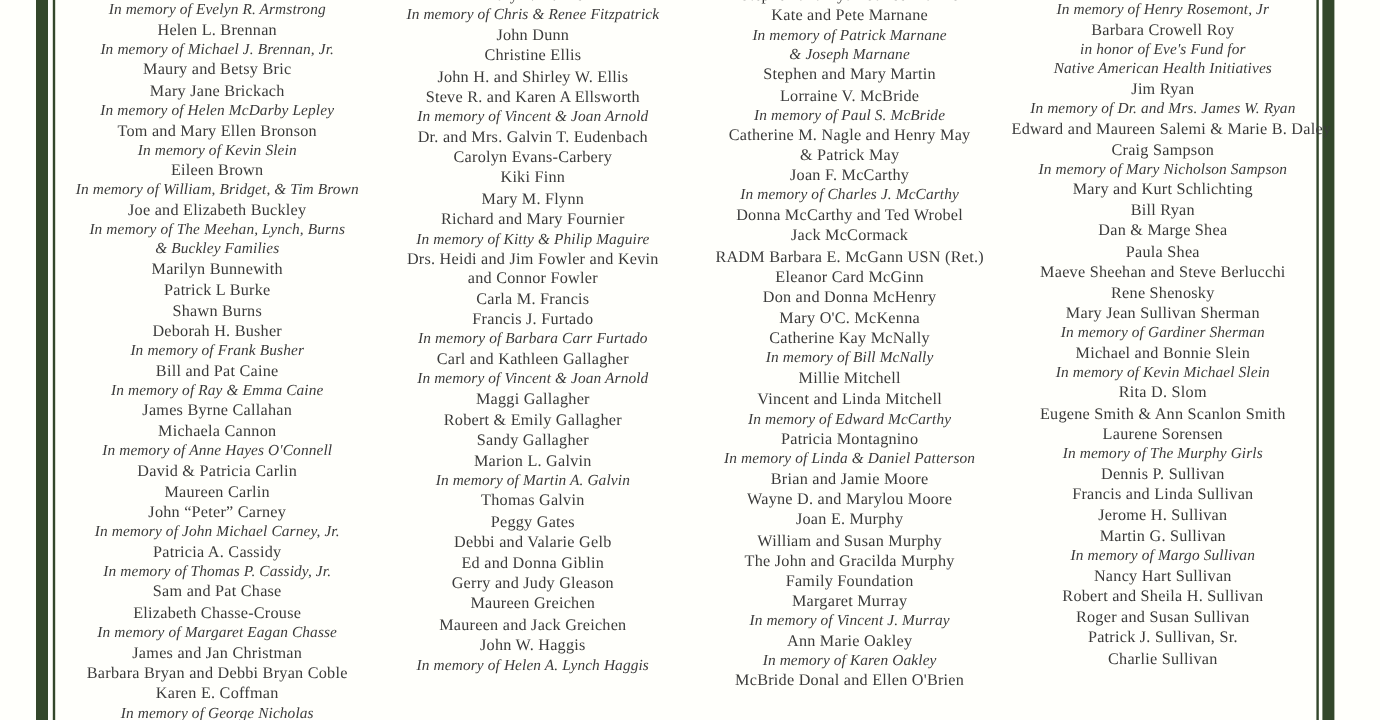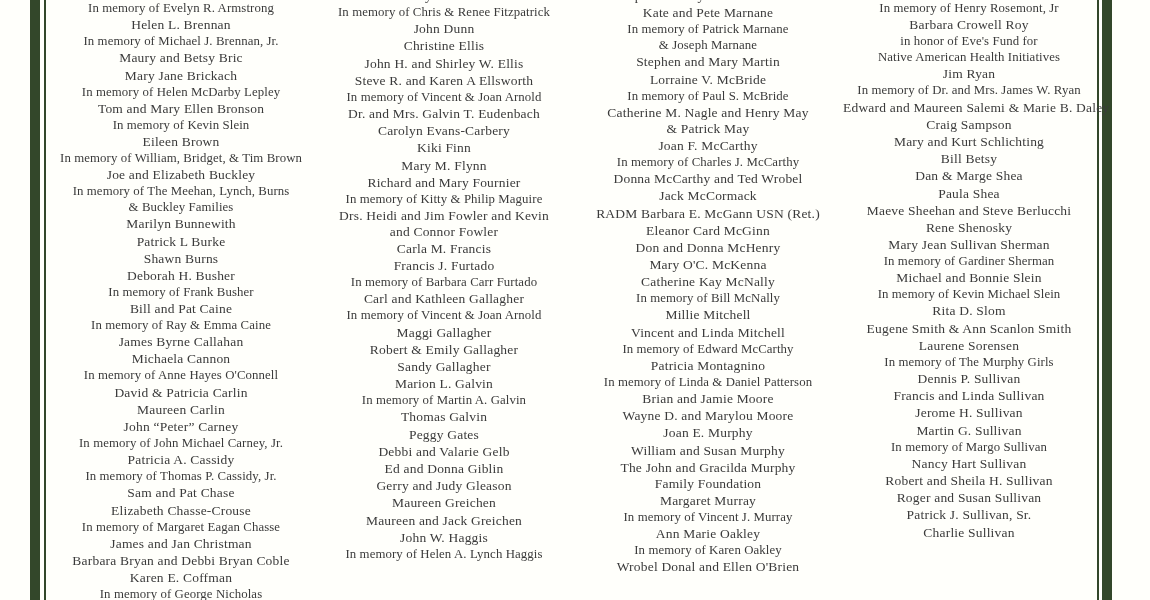--- a/index.html
+++ b/index.html
@@ -15,21 +15,21 @@
 
   .col { position:absolute; top:0; height:640px; text-align:center; }
   .col-1 { left:48px;  width:266px; }
   .col-2 { left:320px; width:248px; }
   .col-3 { left:583px; width:250px; }
   .col-4 { left:843px; width:252px; }
 
   .entry { margin-bottom:1.2px; }
   .entry.clip-top { margin-top:-12px; }
   .n { font-size:13.5px; line-height:16px; letter-spacing:0.2px; white-space:nowrap; }
-  .m { font-size:12.8px; line-height:16px; letter-spacing:0.1px; white-space:nowrap; }
+  .m { font-size:12.8px; line-height:16px; font-style:italic; letter-spacing:0.1px; white-space:nowrap; }
 </style>
 </head>
 <body style="background: rgb(255, 255, 251);">
 
 <div class="rule rule-left-thick"></div>
 <div class="rule rule-left-thin"></div>
 <div class="rule rule-right-thin"></div>
 <div class="rule rule-right-thick"></div>
 
 <div class="col col-1">
@@ -279,47 +279,48 @@
     </div>
     <div class="entry">
       <div class="n">Margaret Murray</div>
       <div class="m">In memory of Vincent J. Murray</div>
     </div>
     <div class="entry">
       <div class="n">Ann Marie Oakley</div>
       <div class="m">In memory of Karen Oakley</div>
     </div>
     <div class="entry">
-      <div class="n">Wrobel Donal and Ellen O'Brien</div>
+      <div class="n">McBride Donal and Ellen O'Brien</div>
     </div>
   </div>
 <div class="col col-4">
     <div class="entry">
       <div class="m">In memory of Henry Rosemont, Jr</div>
     </div>
     <div class="entry">
       <div class="n">Barbara Crowell Roy</div>
       <div class="m">in honor of Eve's Fund for</div>
       <div class="m">Native American Health Initiatives</div>
     </div>
     <div class="entry">
       <div class="n">Jim Ryan</div>
       <div class="m">In memory of Dr. and Mrs. James W. Ryan</div>
     </div>
     <div class="entry">
       <div class="n">Edward and Maureen Salemi &amp; Marie B. Daley</div>
     </div>
     <div class="entry">
       <div class="n">Craig Sampson</div>
+      <div class="m">In memory of Mary Nicholson Sampson</div>
     </div>
     <div class="entry">
       <div class="n">Mary and Kurt Schlichting</div>
     </div>
     <div class="entry">
-      <div class="n">Bill Betsy</div>
+      <div class="n">Bill Ryan</div>
     </div>
     <div class="entry">
       <div class="n">Dan &amp; Marge Shea</div>
     </div>
     <div class="entry">
       <div class="n">Paula Shea</div>
     </div>
     <div class="entry">
       <div class="n">Maeve Sheehan and Steve Berlucchi</div>
     </div>

